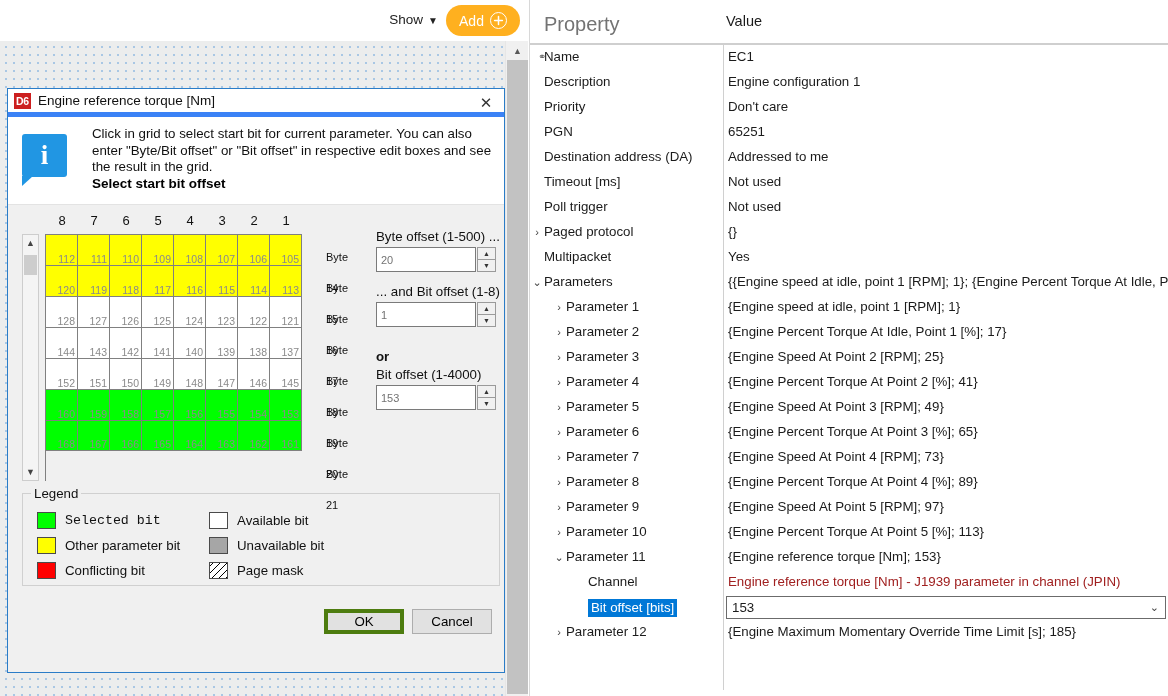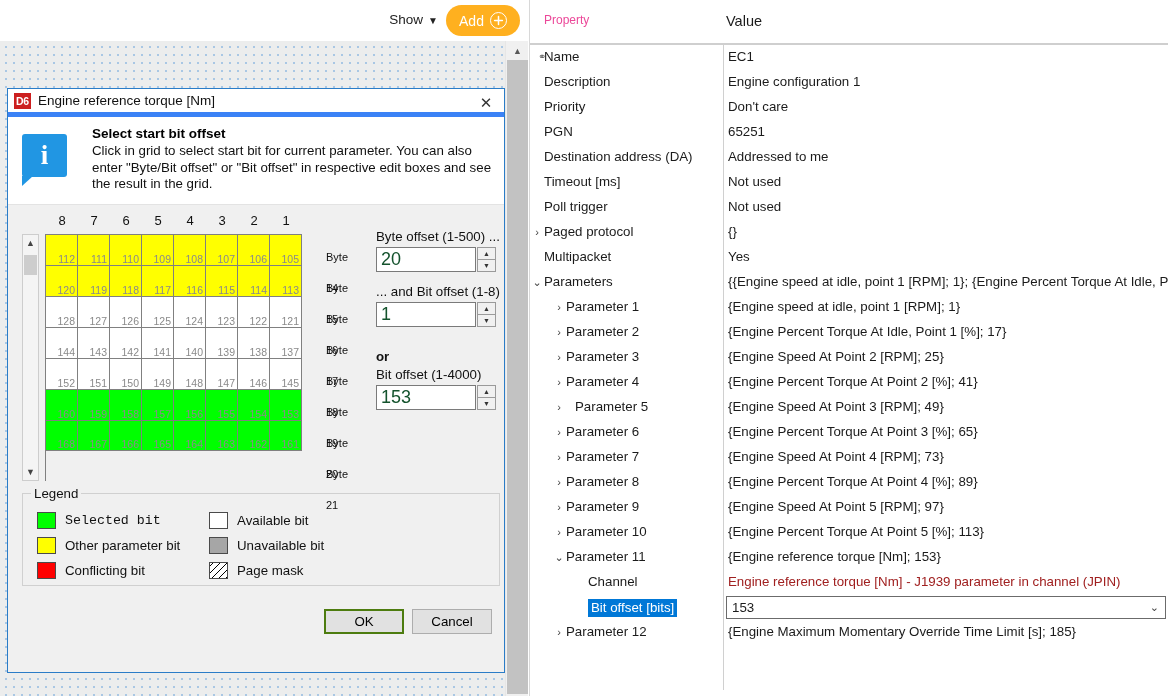--- a/index.html
+++ b/index.html
@@ -158,21 +158,21 @@
   #byte-labels { position: absolute; left: 304px; top: 29px; }
   .byte-label { height: 31px; font-size: 11px; color: #111; line-height: 31px; }
 
   
   #form-zone { position: absolute; left: 368px; top: 24px; width: 125px; }
   .form-label { font-size: 13.3px; color: #111; margin-bottom: 3px; white-space: nowrap; }
   .form-label.bold { font-weight: bold; }
   .spin-row { display: flex; align-items: stretch; margin-bottom: 12px; }
   .spin-input {
     width: 100px; height: 25px; border: 1px solid #7a7a7a; background: #fff;
-    font-size: 18px; padding: 0 4px; line-height: 23px; color: #14532d;
+    font-size: 11px; padding: 0 4px; line-height: 23px; color: #737373;
     font-family: "Liberation Sans", sans-serif;
   }
   .spin-btns { width: 19px; display: flex; flex-direction: column; margin-left: 1px; }
   .spin-btns div {
     flex: 1; border: 1px solid #9a9a9a; background: #f0f0f0;
     display: flex; align-items: center; justify-content: center;
     font-size: 7px; color: #333; line-height: 1;
   }
   .spin-btns div:first-child { border-bottom: none; }
   .gap-or { height: 10px; }
@@ -203,33 +203,33 @@
 
   
   #dlg-buttons { position: absolute; left: 0; top: 404px; width: 498px; }
   .dbtn {
     position: absolute; width: 80px; height: 25px;
     font-size: 13.3px; background: #e1e1e1; border: 1px solid #adadad;
     display: flex; align-items: center; justify-content: center;
     color: #000; cursor: pointer;
     font-family: "Liberation Sans", sans-serif;
   }
-  #ok-btn { left: 316px; border: 2px solid #4d7c0f; background: #e1e1e1; }
+  #ok-btn { left: 316px; border: 4px solid #4d7c0f; background: #e1e1e1; }
   #cancel-btn { left: 404px; }
 
   
   #right-pane {
     position: absolute; left: 529px; top: 0; width: 639px; height: 696px;
     background: #ffffff; border-left: 1px solid #d8d8d8;
   }
   #prop-header {
     position: relative; height: 45px; border-bottom: 2px solid #cfcfcf;
   }
   #prop-header .h-prop {
-    position: absolute; left: 14px; top: 13px; font-size: 12px; color: #ec4899;
+    position: absolute; left: 14px; top: 13px; font-size: 20px; color: #737373;
   }
   #prop-header .h-val {
     position: absolute; left: 196px; top: 13px; font-size: 14.5px; color: #1b1b1b;
   }
   #prop-list { position: relative; }
   #value-divider {
     position: absolute; left: 193px; top: 0; width: 1px; height: 645px; background: #d0d0d0;
   }
   .prow { position: relative; height: 25px; }
   .prow .pname {
@@ -298,22 +298,22 @@
         <div id="dlg-close">✕</div>
       </div>
 
       <div id="info-band">
         <div id="info-icon-wrap">
           <div id="info-bubble">
             <span id="info-i">i</span>
           </div>
         </div>
         <div id="info-text">
+          <div id="info-body">Click in grid to select start bit for current parameter. You can also enter "Byte/Bit offset" or "Bit offset" in respective edit boxes and see the result in the grid.</div>
           <div id="info-head">Select start bit offset</div>
-          <div id="info-body">Click in grid to select start bit for current parameter. You can also enter "Byte/Bit offset" or "Bit offset" in respective edit boxes and see the result in the grid.</div>
         </div>
       </div>
 
       <div id="dlg-body">
 
         <div id="grid-zone">
           <div id="col-head">
               <div>8</div>
               <div>7</div>
               <div>6</div>
@@ -659,21 +659,21 @@
           <div class="pname" style="left: 36px;">Parameter 3</div>
           <div class="pval">{Engine Speed At Point 2 [RPM]; 25}</div>
         </div>
         <div class="prow">
           <div class="twisty" style="left: 24px;">›</div>
           <div class="pname" style="left: 36px;">Parameter 4</div>
           <div class="pval">{Engine Percent Torque At Point 2 [%]; 41}</div>
         </div>
         <div class="prow">
           <div class="twisty" style="left: 24px;">›</div>
-          <div class="pname" style="left: 45px; text-align: center;">Parameter 5</div>
+          <div class="pname" style="left: 36px; text-align: center;">Parameter 5</div>
           <div class="pval">{Engine Speed At Point 3 [RPM]; 49}</div>
         </div>
         <div class="prow">
           <div class="twisty" style="left: 24px;">›</div>
           <div class="pname" style="left: 36px;">Parameter 6</div>
           <div class="pval">{Engine Percent Torque At Point 3 [%]; 65}</div>
         </div>
         <div class="prow">
           <div class="twisty" style="left: 24px;">›</div>
           <div class="pname" style="left: 36px;">Parameter 7</div>

